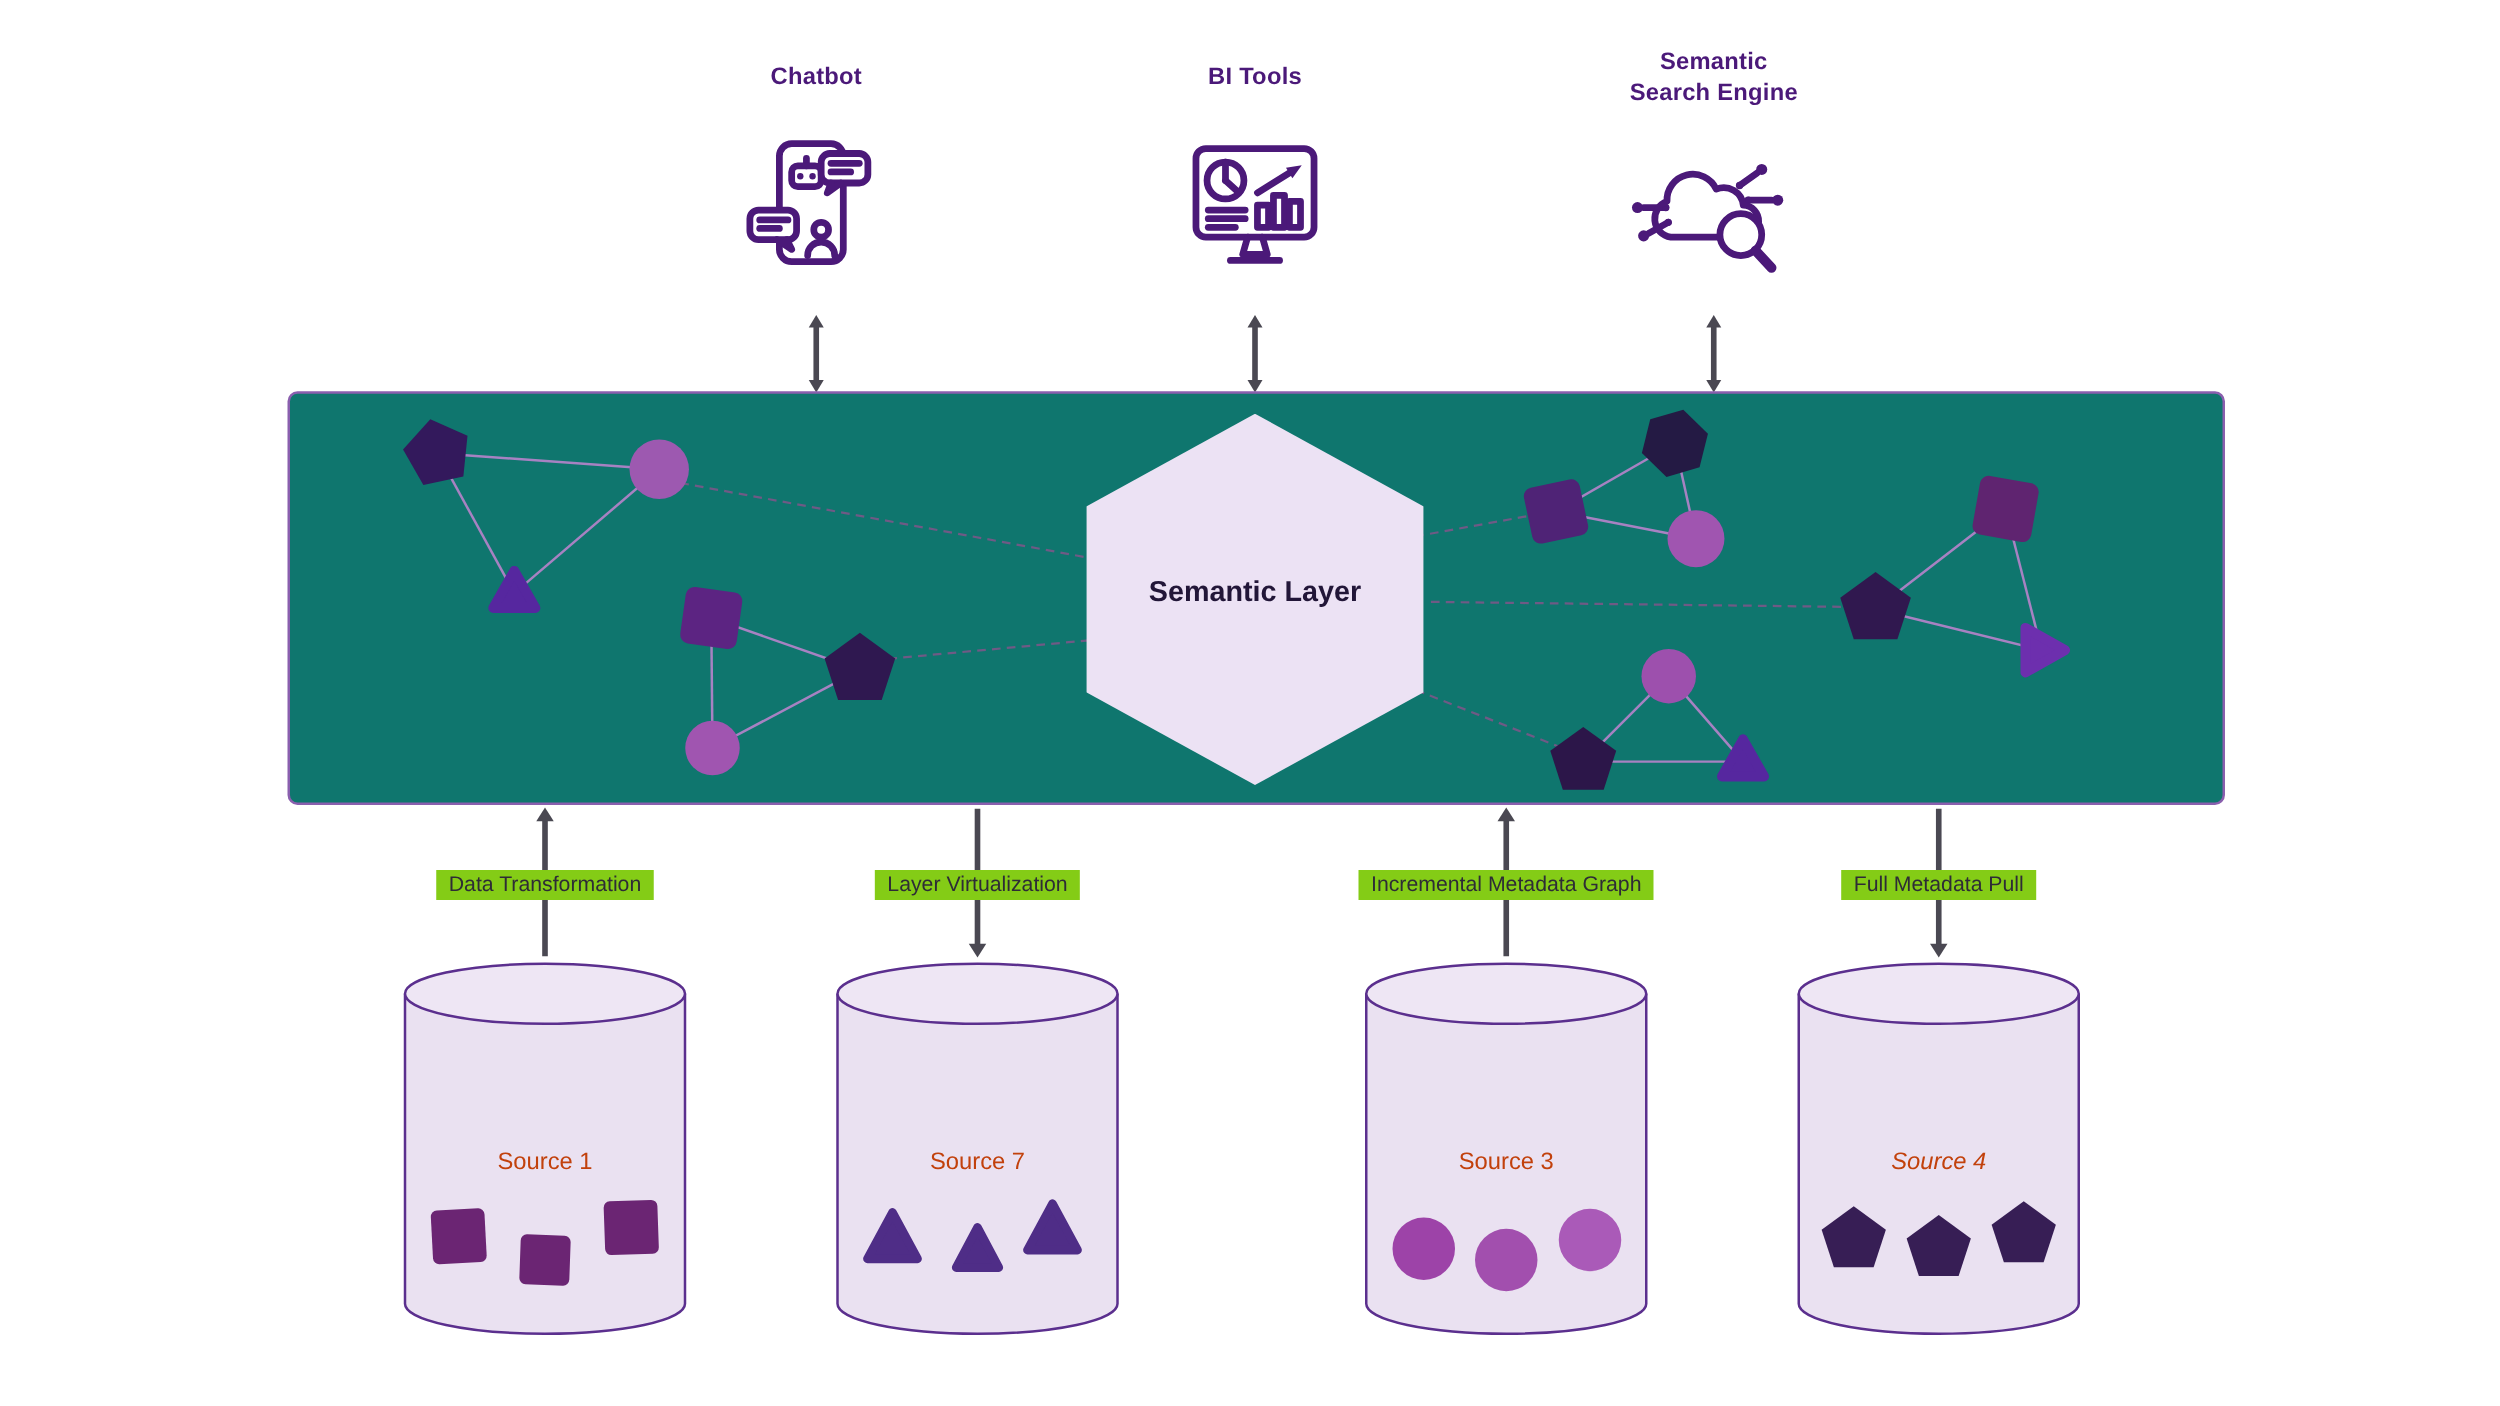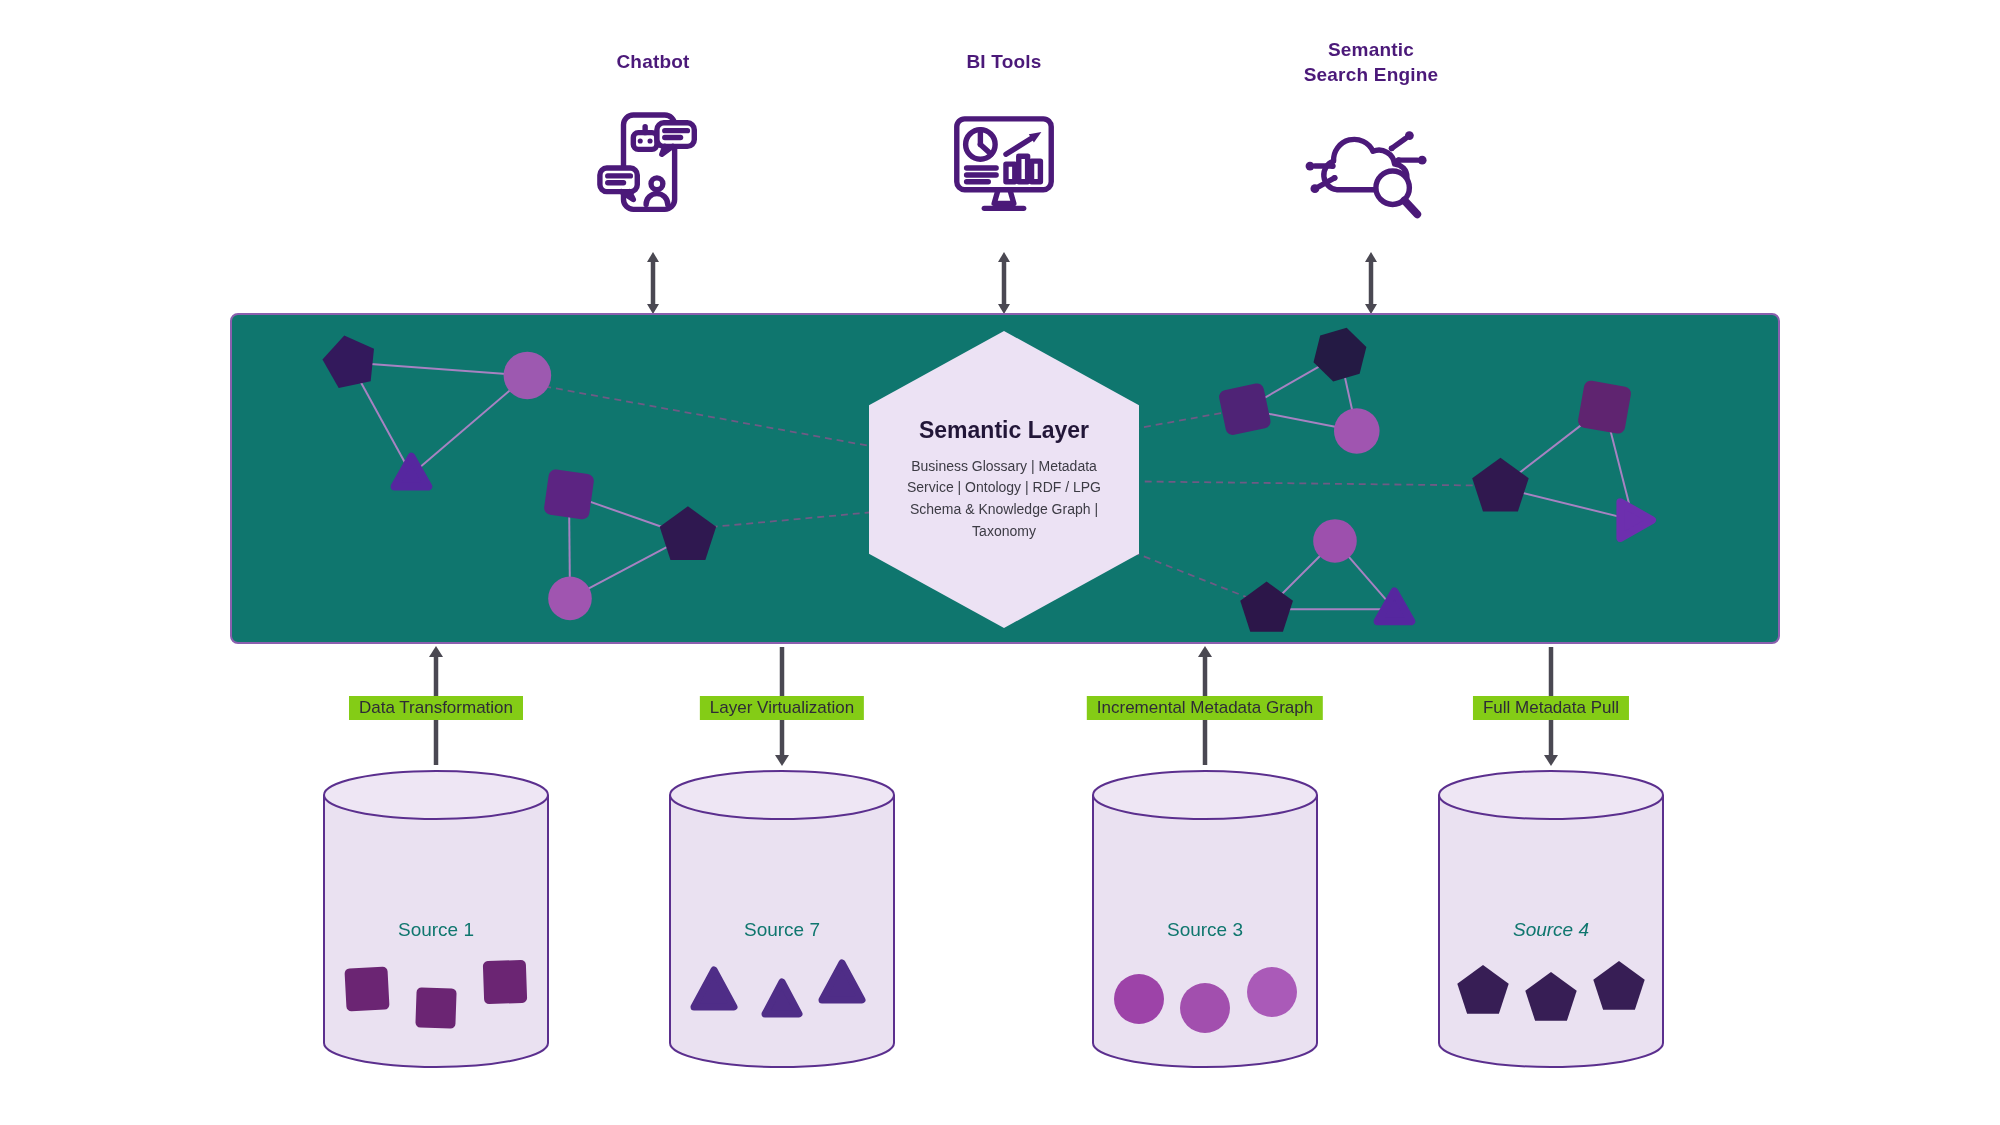--- a/index.html
+++ b/index.html
@@ -38,21 +38,21 @@
   .conn-arrow{position:absolute;top:645px;}
   .conn-label{position:absolute;top:696px;transform:translateX(-50%);background:#84cc16;
               padding:2px 10px;font-size:17px;color:#2e2c36;white-space:nowrap;}
 
   
   .source{position:absolute;top:769px;width:230px;height:300px;}
   .cyl{position:absolute;inset:0;}
   .cyl-body{fill:#eae1f1;stroke:#5b2f8e;stroke-width:2;}
   .cyl-top{fill:#eee6f4;stroke:#5b2f8e;stroke-width:2;}
   .source-label{position:absolute;top:150px;width:100%;text-align:center;
-                font-size:19px;font-weight:500;color:#0f766e;}
+                font-size:19px;font-weight:500;color:#c2410c;}
 </style>
 </head>
 <body>
 
 <div class="canvas">
 
   <div class="app" style="left:563px;top:50px;">
     <div class="app-label">Chatbot</div>
     <svg class="app-icon" style="margin-top:34px;" width="118" height="122" viewBox="0 0 120 124">
       <rect class="ic" x="30" y="6" width="52" height="96" rx="10"></rect>
@@ -194,21 +194,20 @@
       <path fill="#2c1649" transform="translate(1039,297)" d="M0,-28 L26.6,-8.7 L16.5,22.7 L-16.5,22.7 L-26.6,-8.7 Z"></path>
       <path fill="#56279f" transform="translate(1168,297)" stroke="#56279f" stroke-width="8" stroke-linejoin="round" d="M0,-18 L17,12 L-17,12 Z"></path>
 
       <rect fill="#5f2470" x="-24" y="-24" width="48" height="48" rx="7" transform="translate(1380,93) rotate(10)"></rect>
       <path fill="#30184f" transform="translate(1275,174)" d="M0,-30 L28.5,-9.3 L17.6,24.3 L-17.6,24.3 L-28.5,-9.3 Z"></path>
       <path fill="#6d2fae" transform="translate(1409,207) rotate(90)" stroke="#6d2fae" stroke-width="8" stroke-linejoin="round" d="M0,-19 L18,13 L-18,13 Z"></path>
     </svg>
 
     <div class="hex">
       <div class="hex-title">Semantic Layer</div>
-      <div class="hex-desc">Business Glossary | Metadata Service | Ontology | RDF / LPG Schema &amp; Knowledge Graph | Taxonomy</div>
     </div>
   </div>
 
   <svg class="conn-arrow" style="left:424px;" width="24" height="122" viewBox="0 0 24 122">
     <line class="arrowink" x1="12" y1="10" x2="12" y2="120"></line>
     <polygon class="arrowhead" points="12,1 5,12 19,12"></polygon>
   </svg>
   <div class="conn-label" style="left:436px;">Data Transformation</div>
 
   <svg class="conn-arrow" style="left:770px;" width="24" height="122" viewBox="0 0 24 122">

